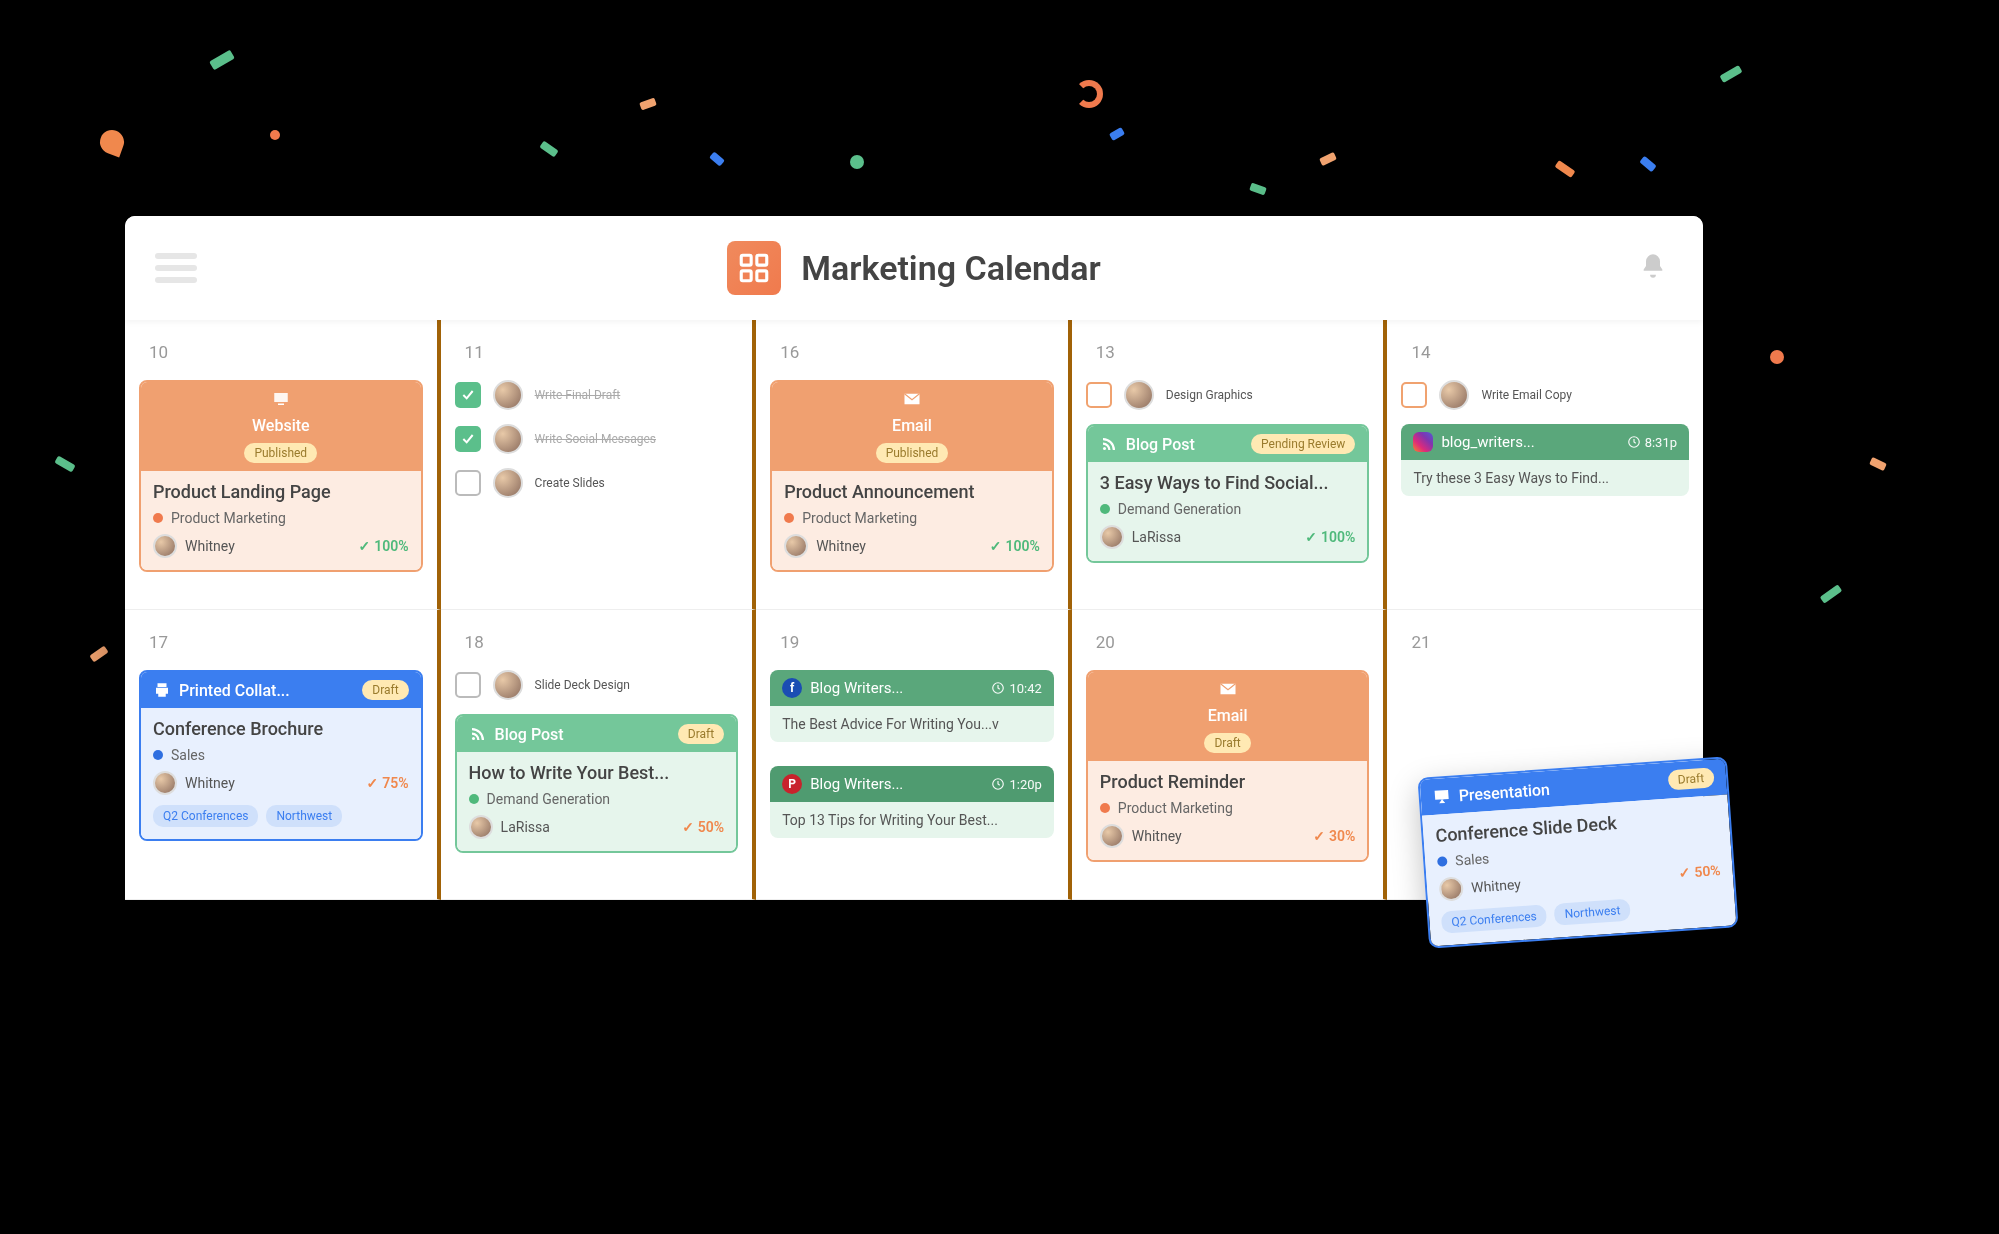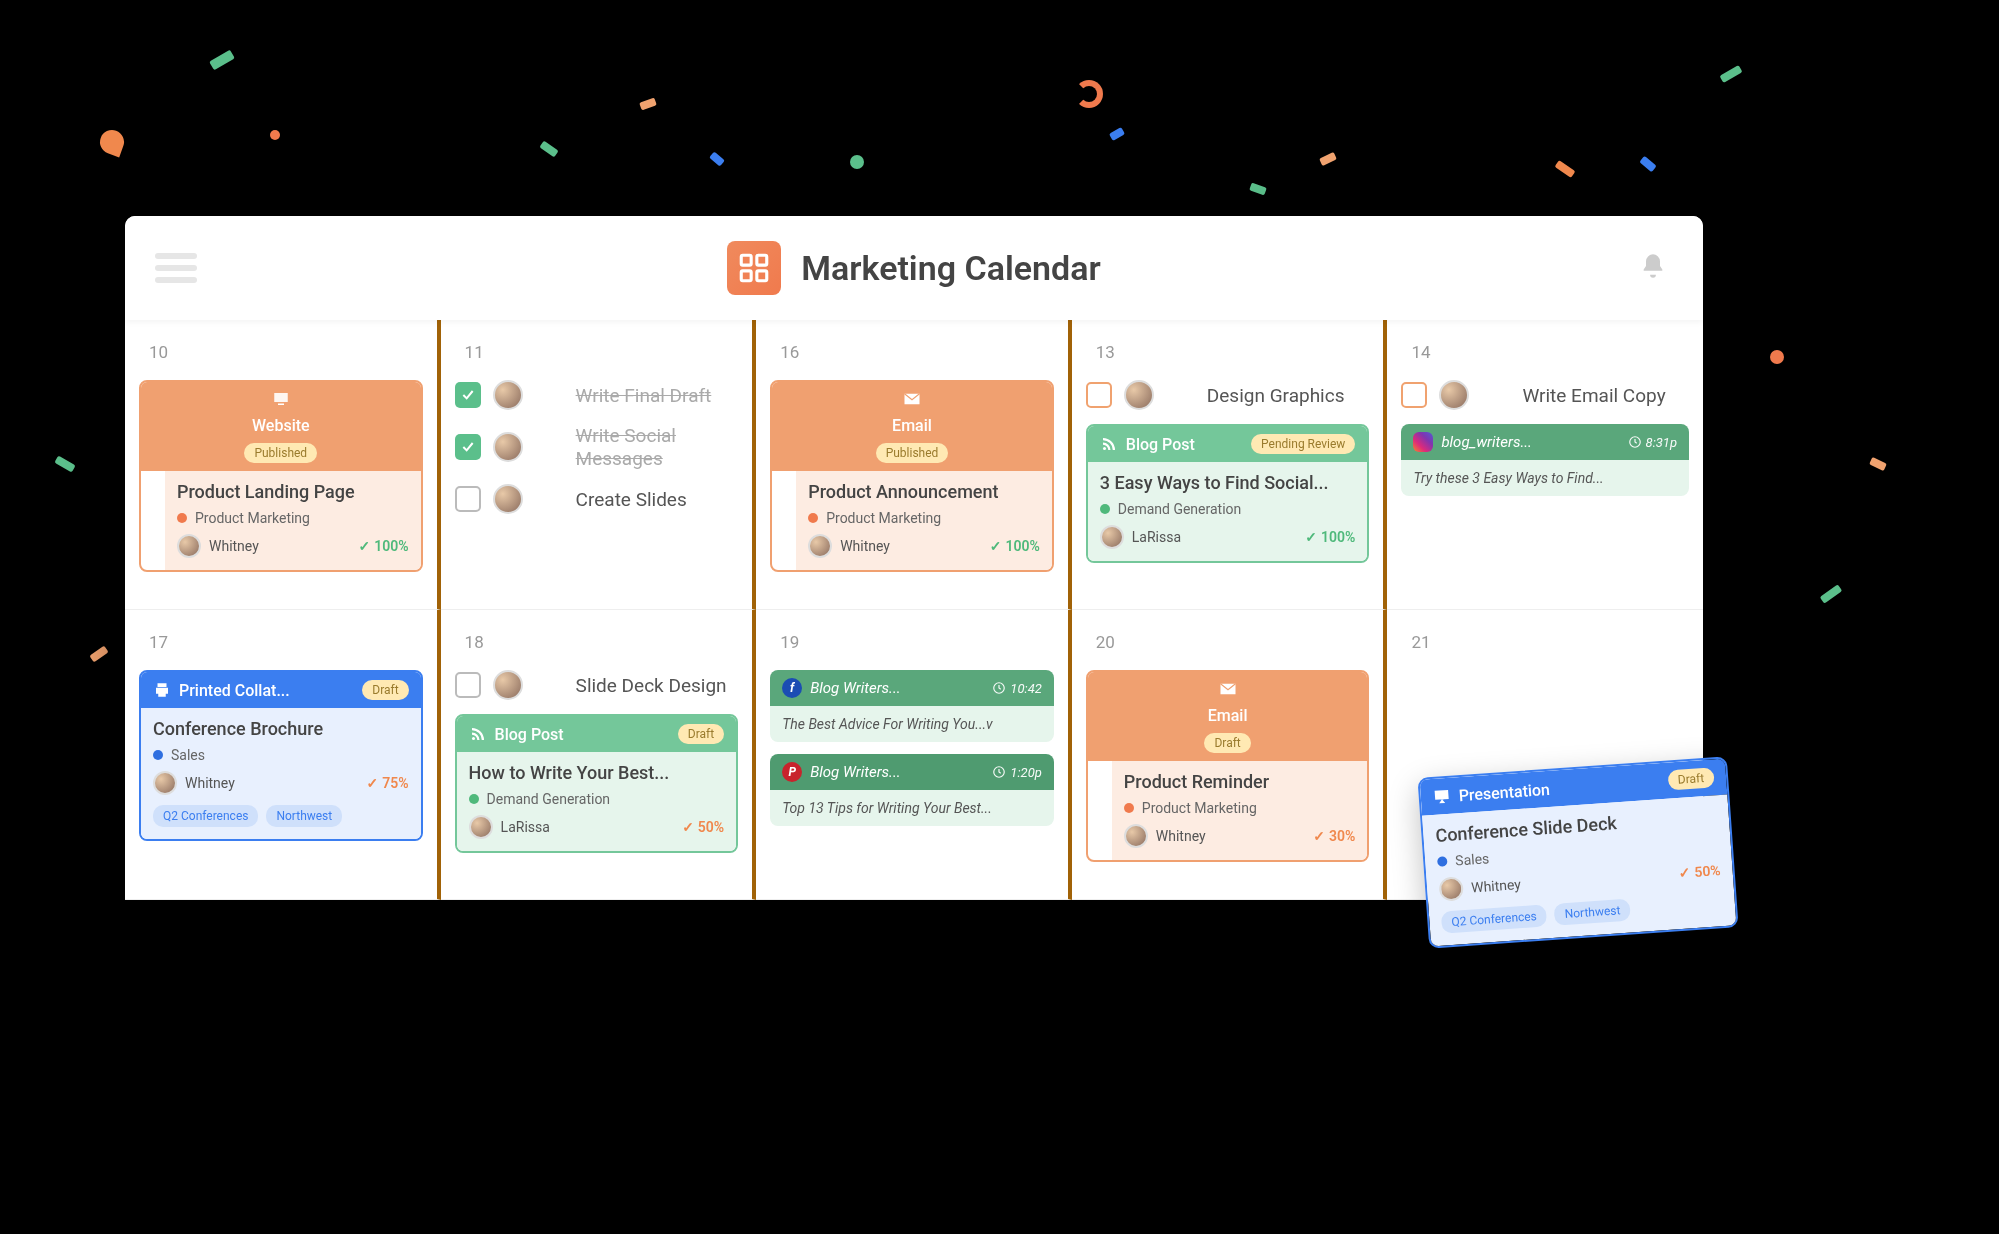--- a/index.html
+++ b/index.html
@@ -119,23 +119,22 @@
   .chk svg { width: 16px; height: 16px; stroke:#fff; stroke-width:3; fill:none; }
   .avatar {
     width: 30px;
     height: 30px;
     border-radius: 50%;
     background: radial-gradient(circle at 30% 30%, #e8c9a8, #8a6b5c);
     border: 2px solid #ddd;
     flex-shrink: 0;
   }
   .task-label {
-    font-size: 19px;
+    font-size: 12px;
     color: #555;
-    margin-left: 41px;
   }
   .task-label.strike { text-decoration: line-through; color:#aaa; }
 
   
   .card {
     border-radius: 8px;
     overflow: hidden;
     margin-bottom: 12px;
     cursor: pointer;
     border: 2px solid transparent;
@@ -167,21 +166,21 @@
     background: #ffe9b3;
     color: #9a7b2d;
     font-size: 12px;
     padding: 3px 10px;
     border-radius: 10px;
     white-space: nowrap;
   }
   .card-body {
     padding: 10px 12px 12px;
   }
-  .card.orange .card-body { background:#fdece2;margin-left:24px; }
+  .card.orange .card-body { background:#fdece2; }
   .card.green  .card-body { background:#e6f5ec; }
   .card.blue   .card-body { background:#e8f0fe; }
   .card-title {
     font-size: 18px;
     color: #444;
     font-weight: 500;
     margin-bottom: 8px;
     white-space: nowrap;
     overflow: hidden;
     text-overflow: ellipsis;
@@ -220,23 +219,22 @@
   .tags { display:flex; gap:8px; margin-top:10px; flex-wrap:wrap;}
   .tag {
     background:#cfe0fb; color:#3b7ef0;
     font-size:12px; padding:4px 10px; border-radius:10px;
   }
 
   
   .social-card {
     border-radius:8px;
     overflow:hidden;
-    margin-bottom:12px;
+    margin-bottom:24px;
     cursor:pointer;
-    font-style:italic;
   }
   .social-card.green .sc-head { background:#5aa77b; }
   .social-card.green .sc-body { background:#e6f5ec; }
   .social-card.darkgreen .sc-head { background:#4f9b70; }
   .social-card.darkgreen .sc-body { background:#e6f5ec; }
   .sc-head {
     display:flex;
     align-items:center;
     gap:8px;
     padding:8px 12px;

